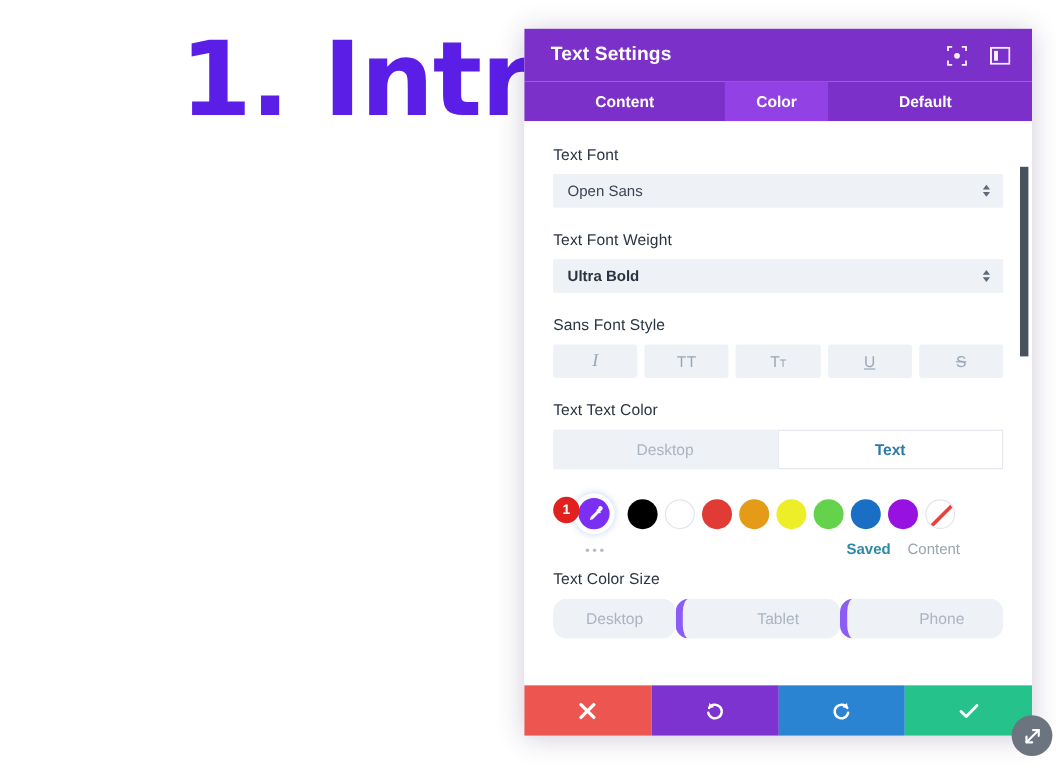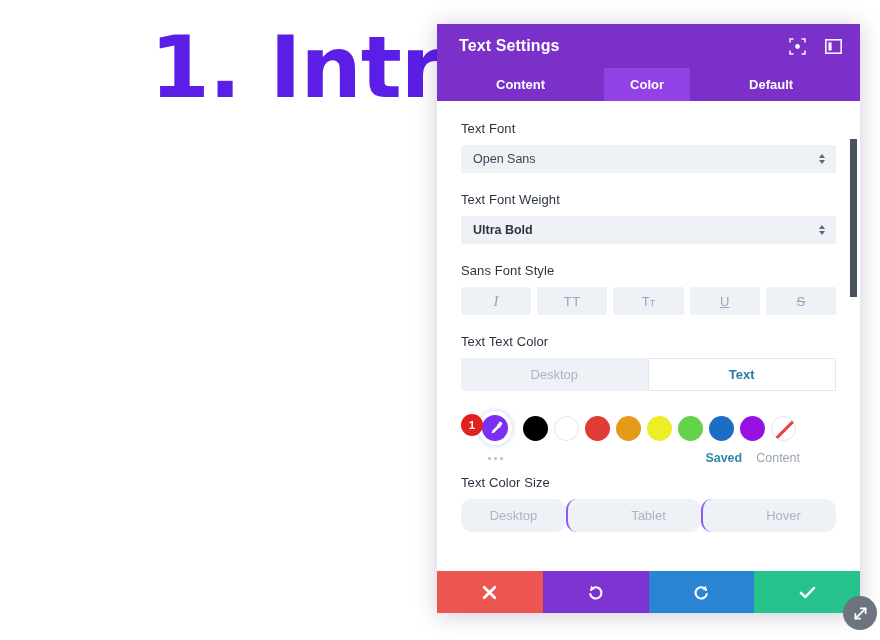--- a/index.html
+++ b/index.html
@@ -175,21 +175,21 @@
     background: #eef1f6;
     color: #aab5c2;
   }
   .seg.active {
     background: #ffffff;
     color: #2e79a8;
     font-weight: bold;
     border: 1px solid #e3e8ef;
   }
   .seg.three { font-size: 13px; border-radius: 11px; }
-  .seg.three + .seg.three { border-left: 2px solid #8b5cf6; padding-left: 28px; }
+  .seg.three + .seg.three { border-left: 6px solid #8b5cf6; padding-left: 28px; }
 
   
   .swatch-area { margin-top: 20px; }
   .swatch-row {
     display: flex;
     align-items: center;
     gap: 6px;
     height: 34px;
   }
   .swatch {
@@ -519,21 +519,21 @@
       <div class="field-group">
         <div class="field-label">Text Color Size</div>
         <div class="seg-row">
           <div class="seg three">
             <span>Desktop</span>
           </div>
           <div class="seg three">
             <span>Tablet</span>
           </div>
           <div class="seg three">
-            <span>Hover</span>
+            <span>Phone</span>
           </div>
         </div>
 
       </div>
 
       <div class="scrollbar-track"></div>
       <div class="scrollbar-thumb"></div>
     </div>
 
     <div class="modal-footer">

